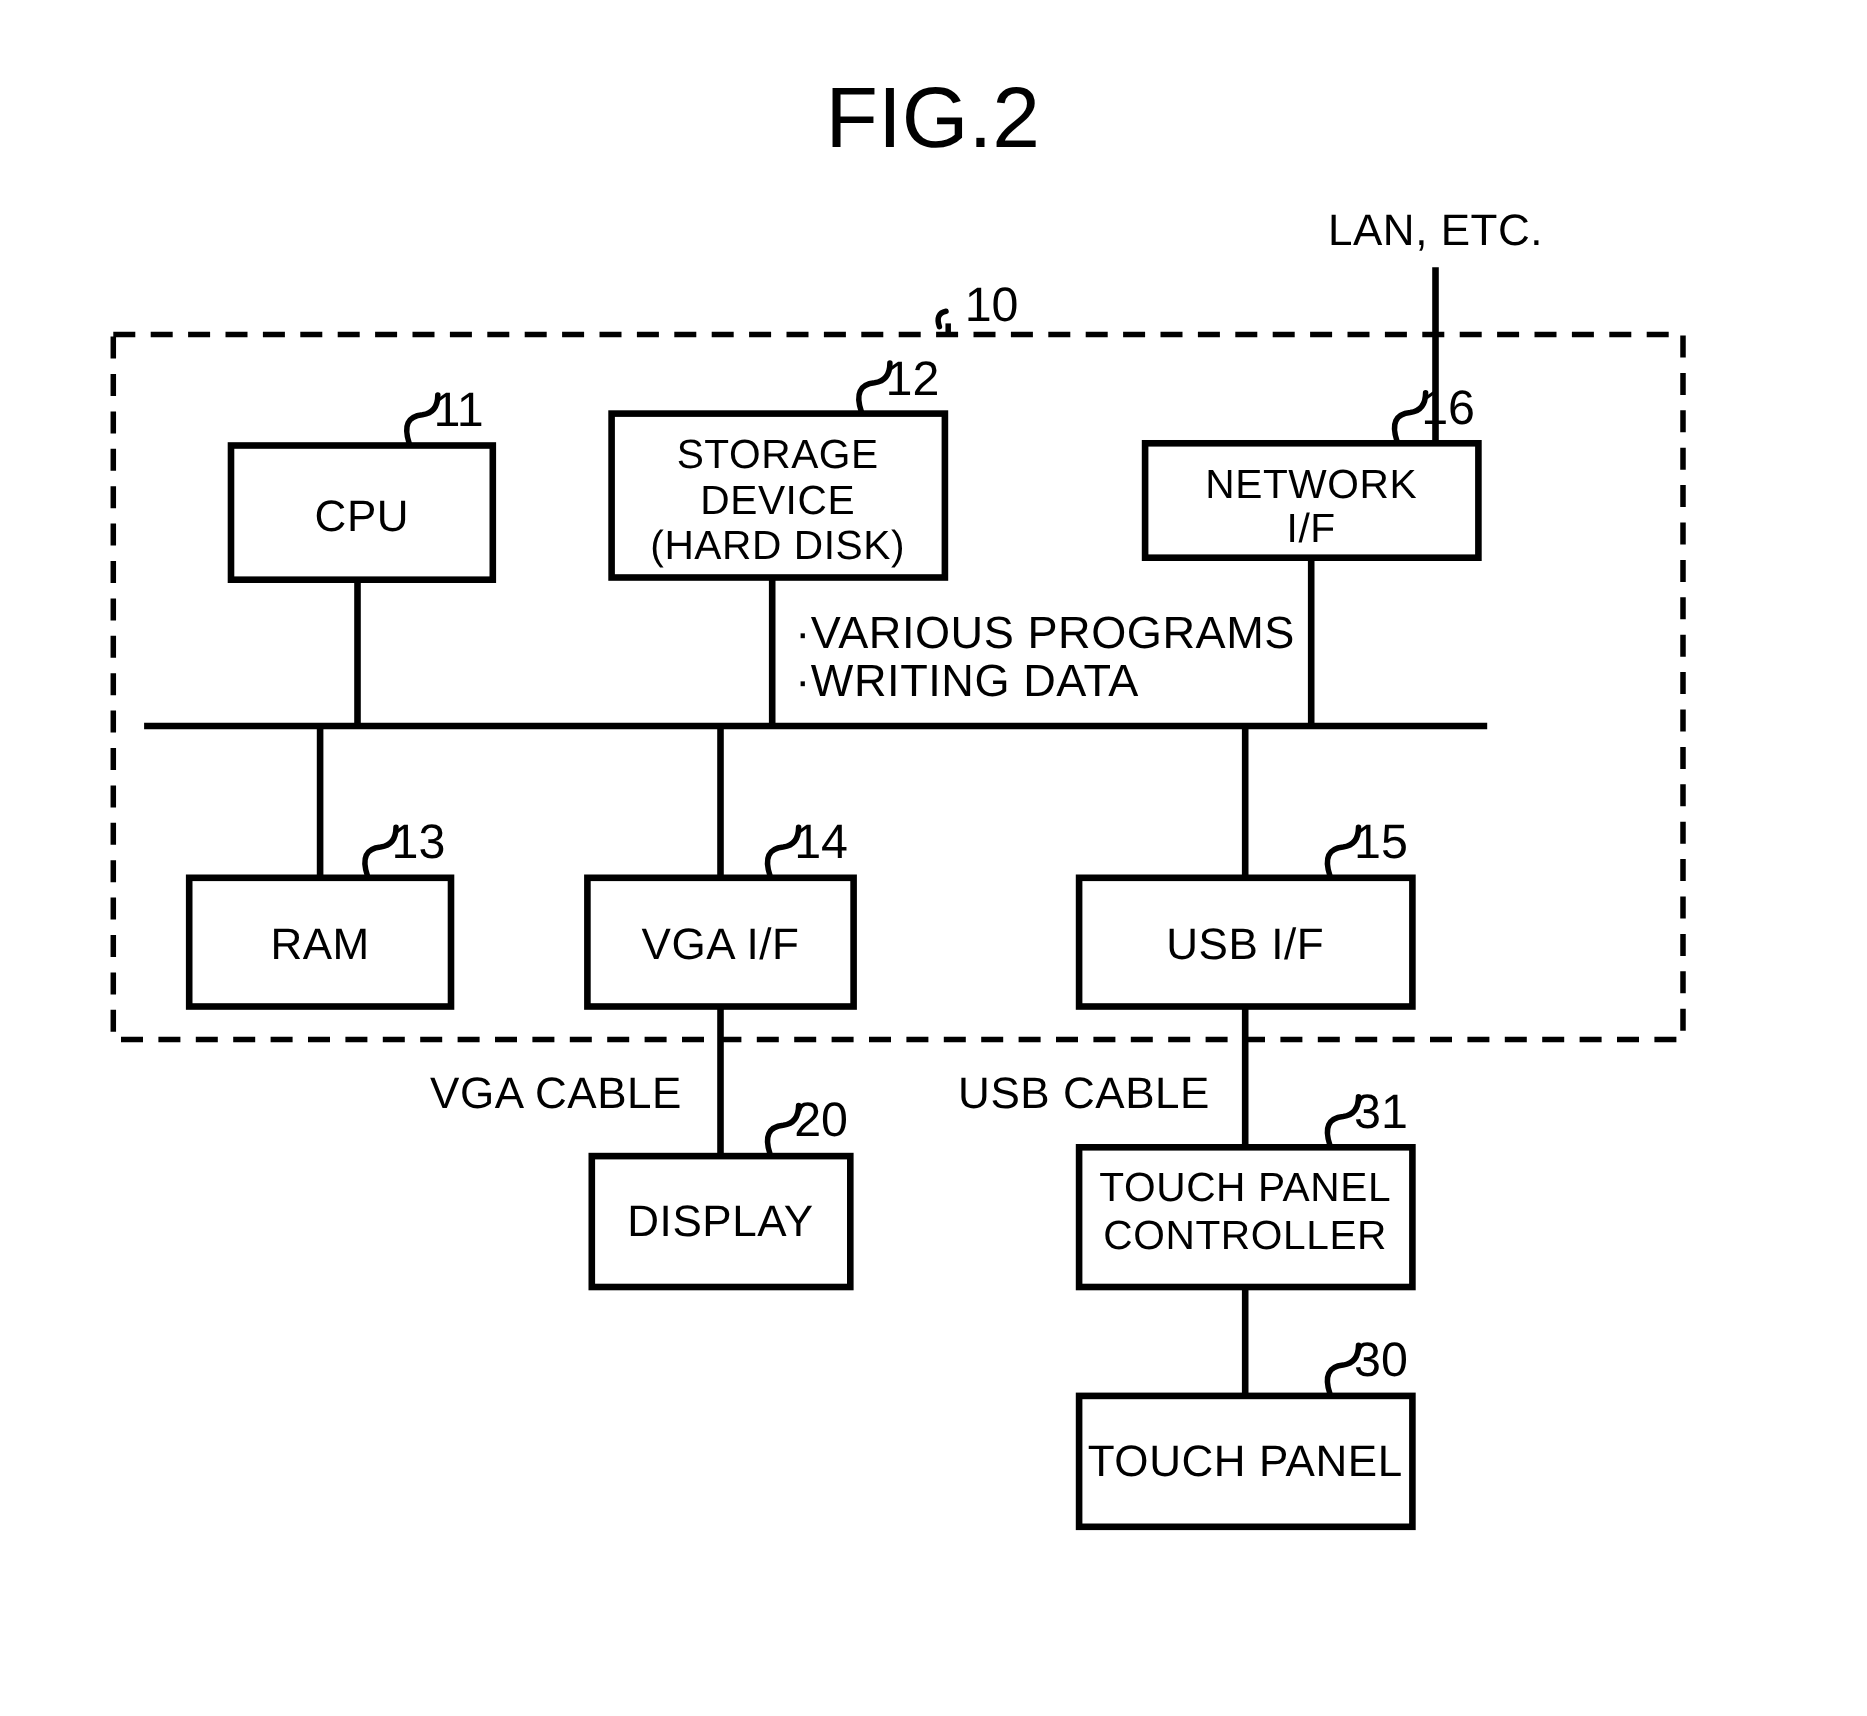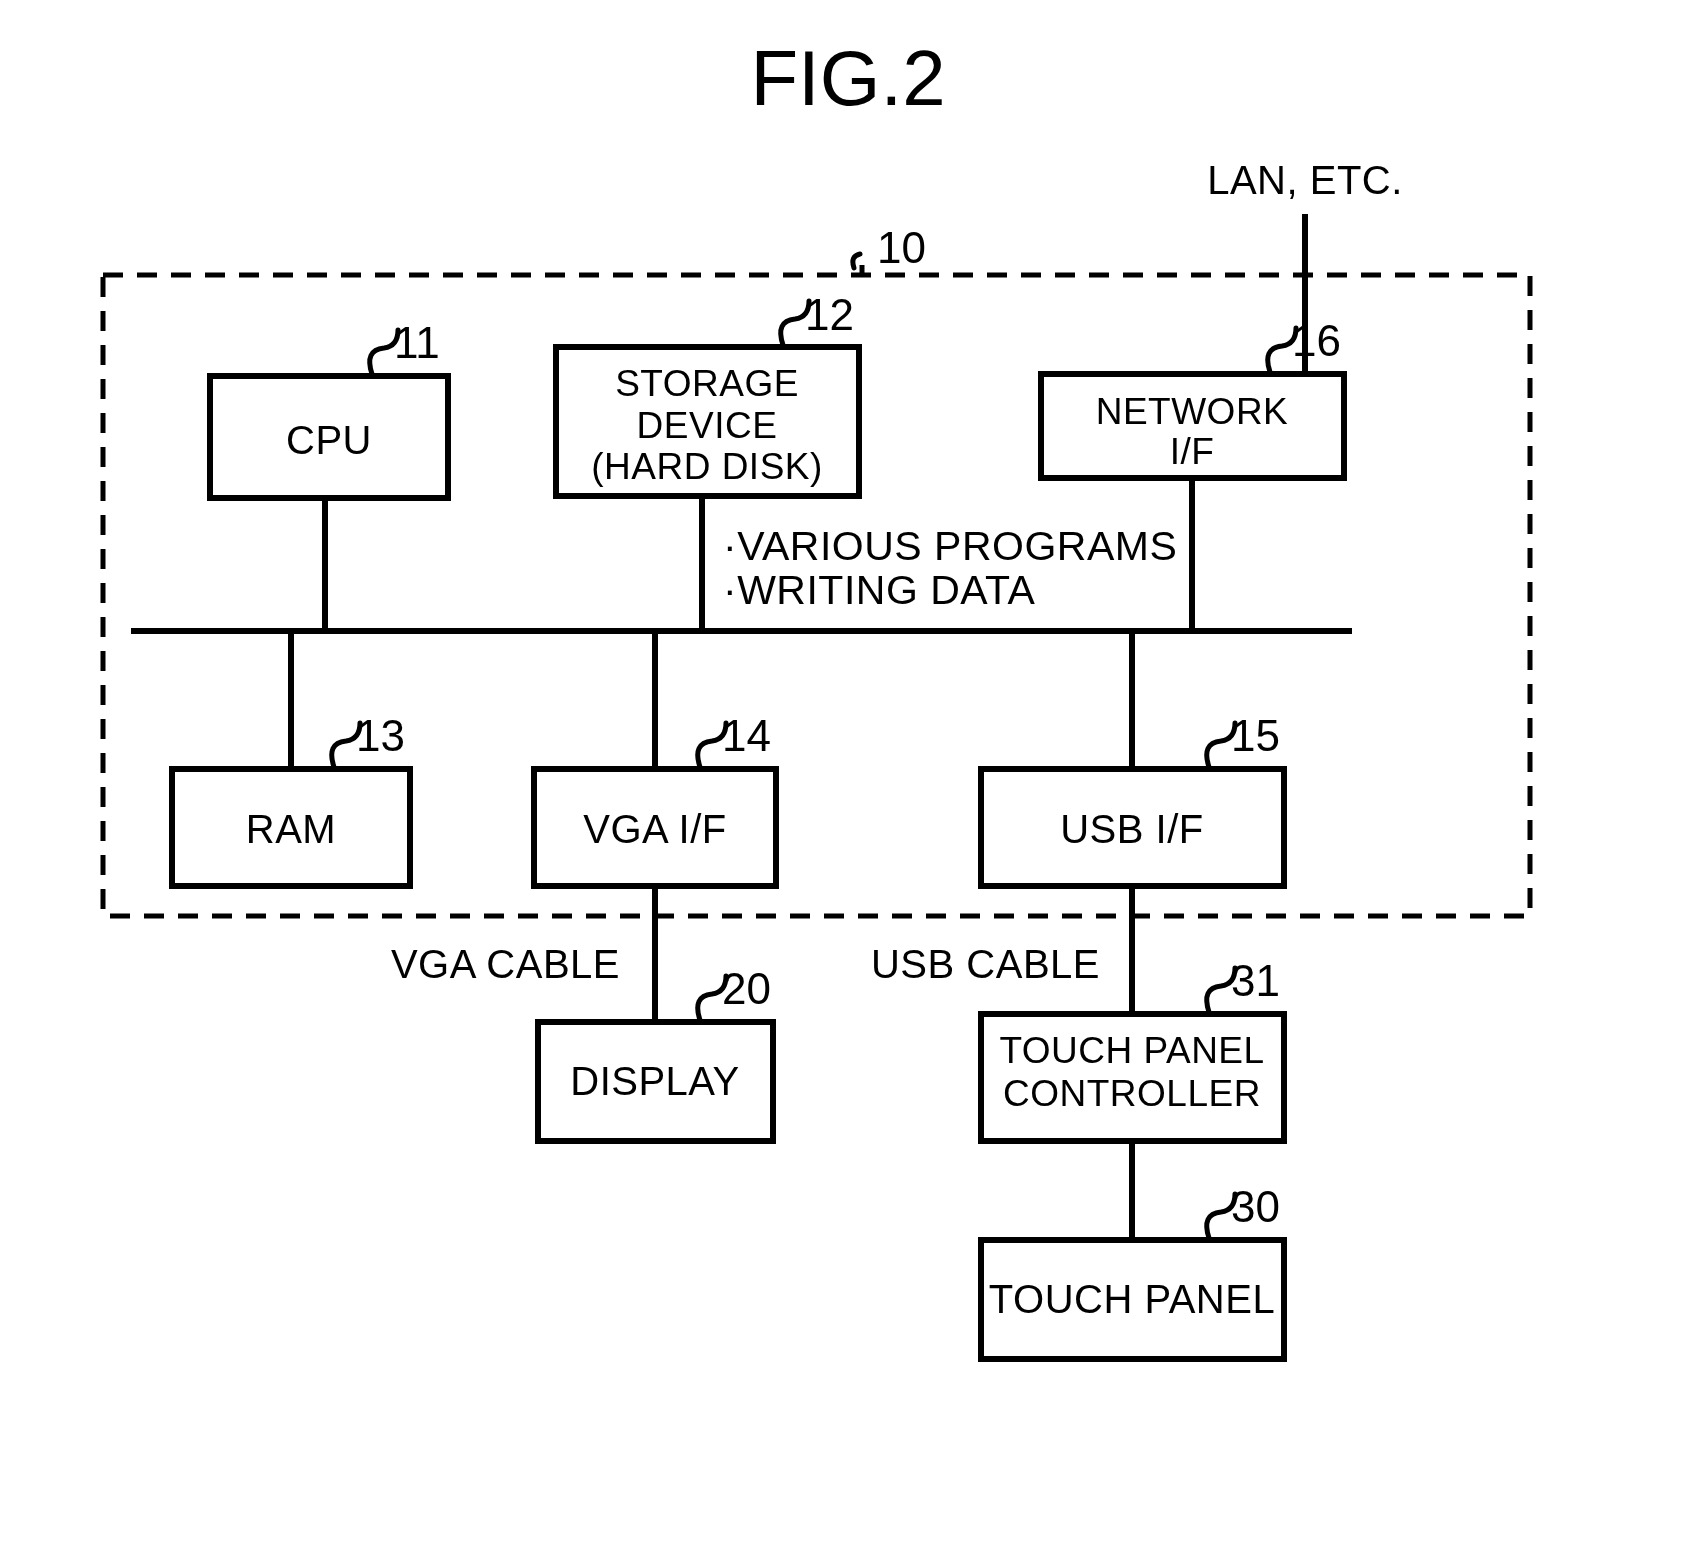--- a/index.html
+++ b/index.html
@@ -11,20 +11,21 @@
     font-family: "Liberation Sans", sans-serif;
     width: 1697px;
     height: 1560px;
     position: relative;
     overflow: hidden;
   }
   #figure-root {
     position: relative;
     width: 1697px;
     height: 1304px;
+    margin-top: 29px;
   }
   #figure-svg {
     position: absolute;
     top: 0;
     left: 0;
     width: 1697px;
     height: 1560px;
     display: block;
   }
   .fig-title {

